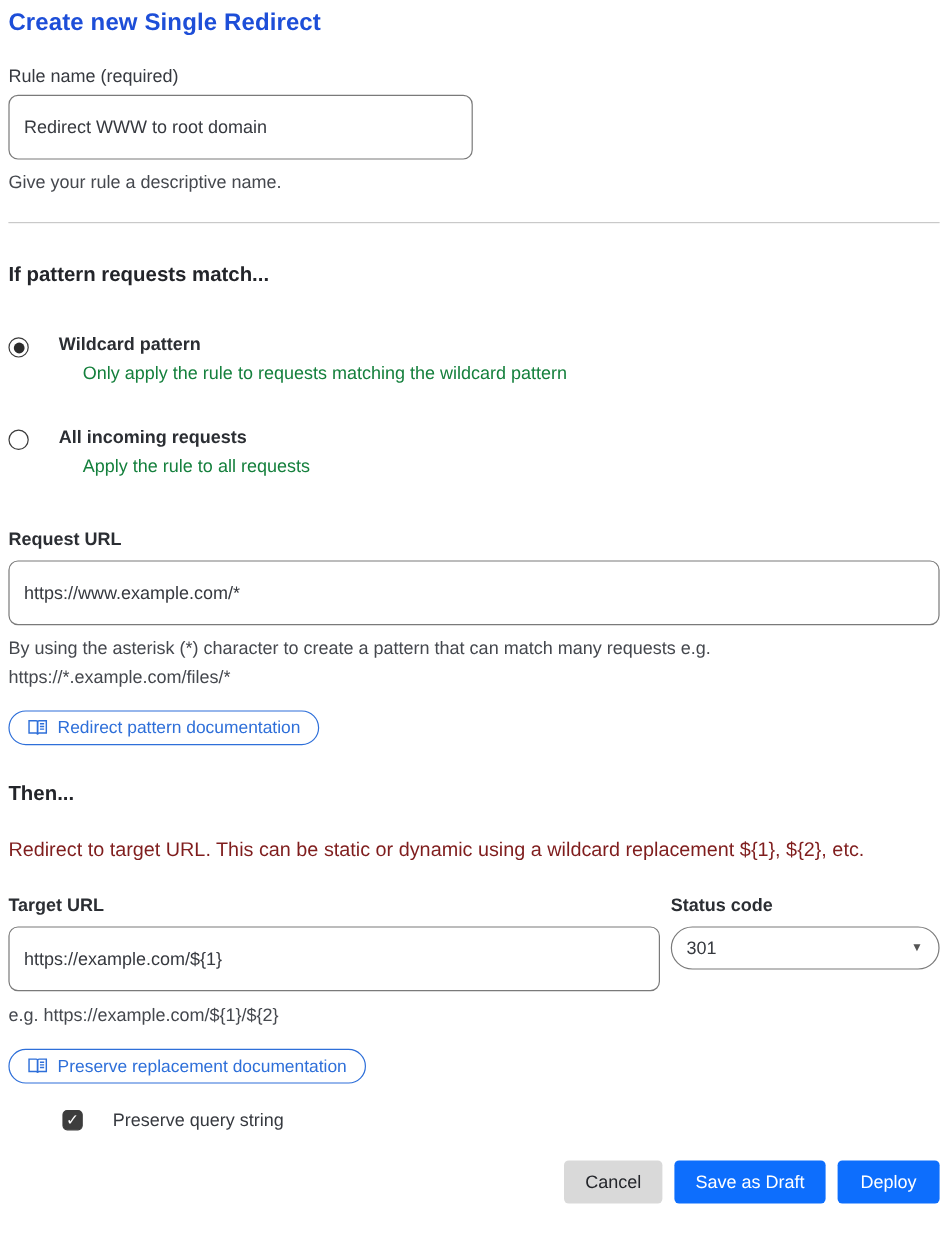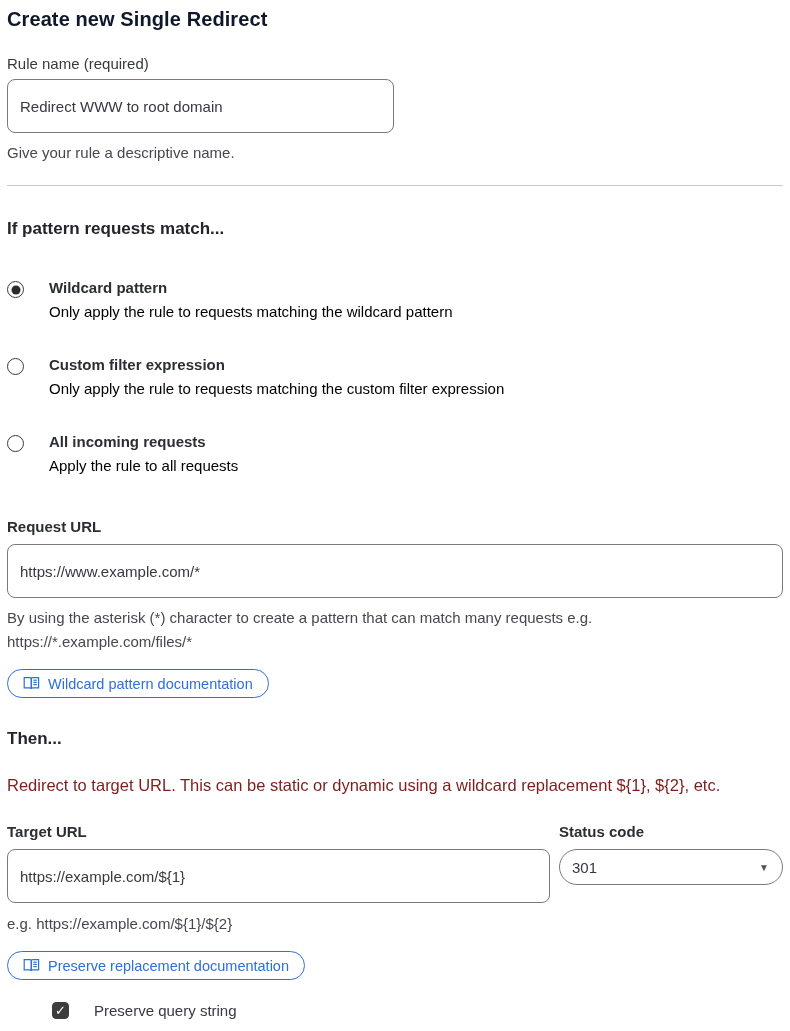--- a/index.html
+++ b/index.html
@@ -7,21 +7,21 @@
   body {
     width: 790px;
     font-family: "Liberation Sans", "DejaVu Sans", sans-serif;
     color: #36393f;
   }
   .page { padding: 8px 7px 8px 7px; }
 
   .page-title {
     font-size: 20px;
     font-weight: 700;
-    color: #0f172a;
+    color: #1d4ed8;
     letter-spacing: 0.1px;
   }
 
   .field-label { font-size: 15px; color: #36393f; }
   .field-label.strong { font-weight: 700; color: #2b2e33; }
 
   .rule-name-label { margin-top: 24px; }
 
   input.text-input {
     display: block;
@@ -69,21 +69,21 @@
     content: "";
     position: absolute;
     left: 50%; top: 50%;
     width: 9px; height: 9px;
     transform: translate(-50%, -50%);
     border-radius: 50%;
     background: #2b2b2b;
   }
   .radio-texts { margin-left: 25px; }
   .radio-title { font-size: 15px; font-weight: 700; color: #2b2e33; }
-  .radio-desc { font-size: 15px; color: #000000; margin-top: 7px; }
+  .radio-desc { font-size: 15px; color: #15803d; margin-top: 7px; margin-left: 20px; }
 
   .request-url-label { margin-top: 44px; }
   .request-url-input { width: 776px; height: 36px; margin-top: 9px; }
 
   .pill-button {
     display: inline-flex;
     align-items: center;
     gap: 8px;
     height: 29px;
     padding: 0 15px;
@@ -185,27 +185,20 @@
   <hr class="divider">
 
   <h2 class="section-heading">If pattern requests match...</h2>
 
   <div class="radio-group">
     <div class="radio-row">
       <span class="radio checked"></span>
       <span class="radio-texts">
         <span class="radio-title" style="display:block">Wildcard pattern</span>
         <span class="radio-desc" style="display:block">Only apply the rule to requests matching the wildcard pattern</span>
-      </span>
-    </div>
-    <div class="radio-row">
-      <span class="radio"></span>
-      <span class="radio-texts">
-        <span class="radio-title" style="display:block">Custom filter expression</span>
-        <span class="radio-desc" style="display:block">Only apply the rule to requests matching the custom filter expression</span>
       </span>
     </div>
     <div class="radio-row">
       <span class="radio"></span>
       <span class="radio-texts">
         <span class="radio-title" style="display:block">All incoming requests</span>
         <span class="radio-desc" style="display:block">Apply the rule to all requests</span>
       </span>
     </div>
   </div>
@@ -217,21 +210,21 @@
   <button class="pill-button">
     <span>
       <svg width="17" height="15" viewBox="0 0 17 15" fill="none" stroke="#2e6fd9" stroke-width="1.2">
         <path d="M1.2 1.6 H7.2 Q8.3 1.6 8.3 2.8 V13 Q8.3 11.9 7.2 11.9 H1.2 Z"></path>
         <path d="M15.6 1.6 H9.6 Q8.3 1.6 8.3 2.8 V13 Q8.3 11.9 9.6 11.9 H15.6 Z"></path>
         <line x1="10.3" y1="4.2" x2="13.8" y2="4.2"></line>
         <line x1="10.3" y1="6.4" x2="13.8" y2="6.4"></line>
         <line x1="10.3" y1="8.6" x2="13.8" y2="8.6"></line>
       </svg>
     </span>
-    <span>Wildcard pattern documentation</span>
+    <span>Redirect pattern documentation</span>
   </button>
 
   <h2 class="section-heading then-heading">Then...</h2>
   <p class="then-desc">Redirect to target URL. This can be static or dynamic using a wildcard replacement ${1}, ${2}, etc.</p>
 
   <div class="target-row">
     <div class="target-col">
       <div class="field-label strong">Target URL</div>
       <input class="text-input target-url-input" type="text" value="https://example.com/${1}" style="">
       <div class="helper eg-helper">e.g. https://example.com/${1}/${2}</div>

